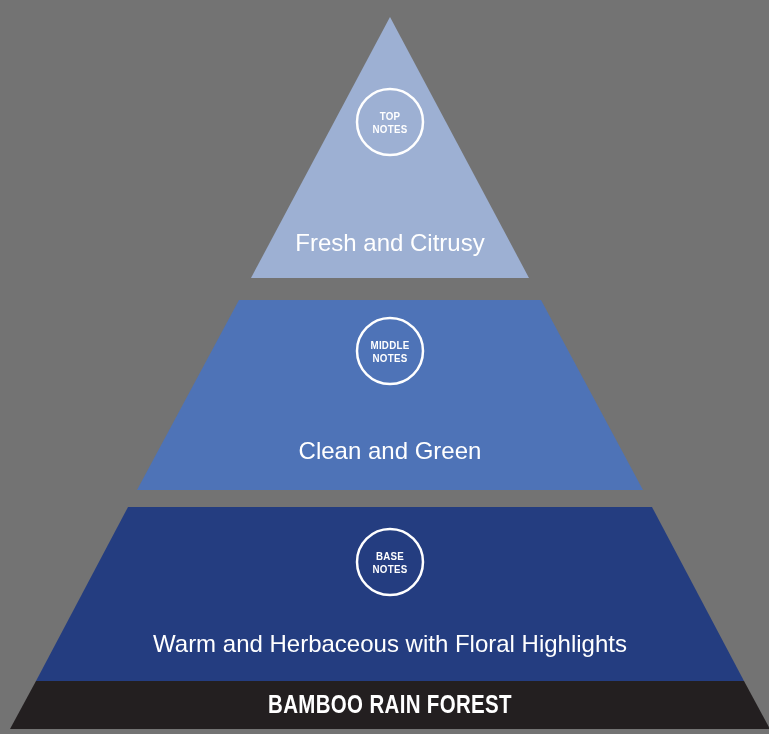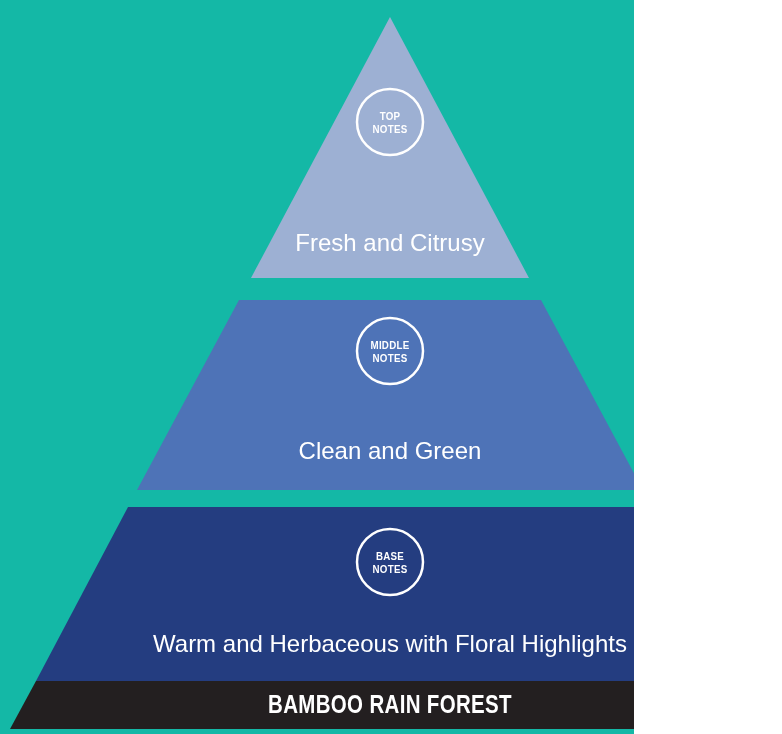--- a/index.html
+++ b/index.html
@@ -2,23 +2,23 @@
 <html><head>
 <meta charset="utf-8">
 <style>
   html, body {
     margin: 0;
     padding: 0;
     background: #ffffff;
   }
   .stage {
     position: relative;
-    width: 634px;
+    width: 769px;
     height: 734px;
-    background: #14b8a6;
+    background: #737373;
     overflow: hidden;
   }
   svg {
     display: block;
   }
   text {
     font-family: "Liberation Sans", sans-serif;
     fill: #ffffff;
   }
   .badge-label {

